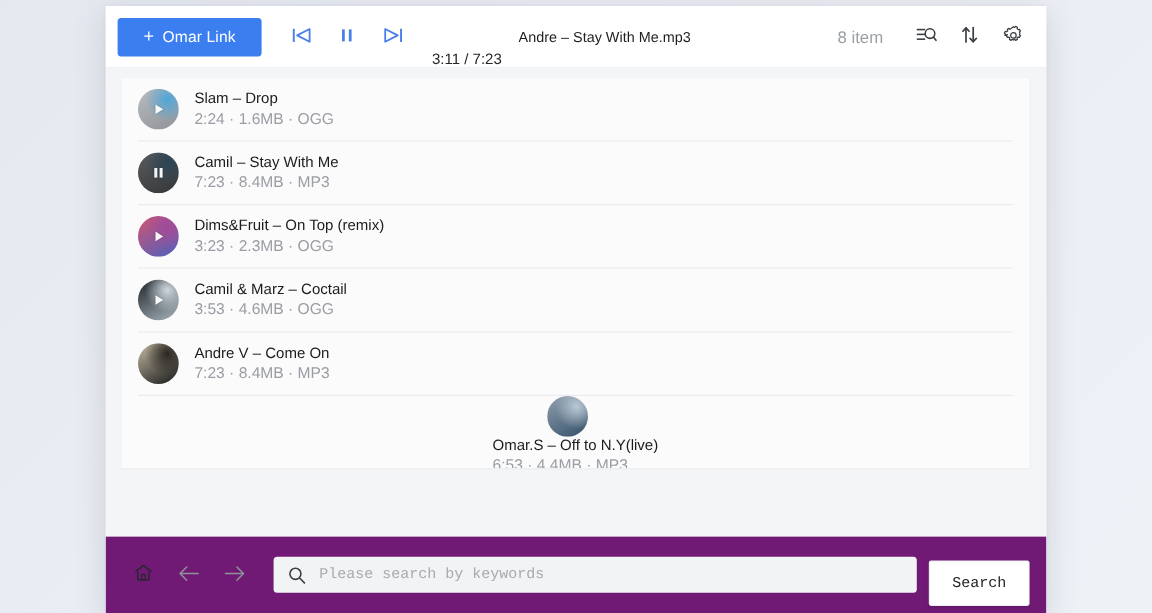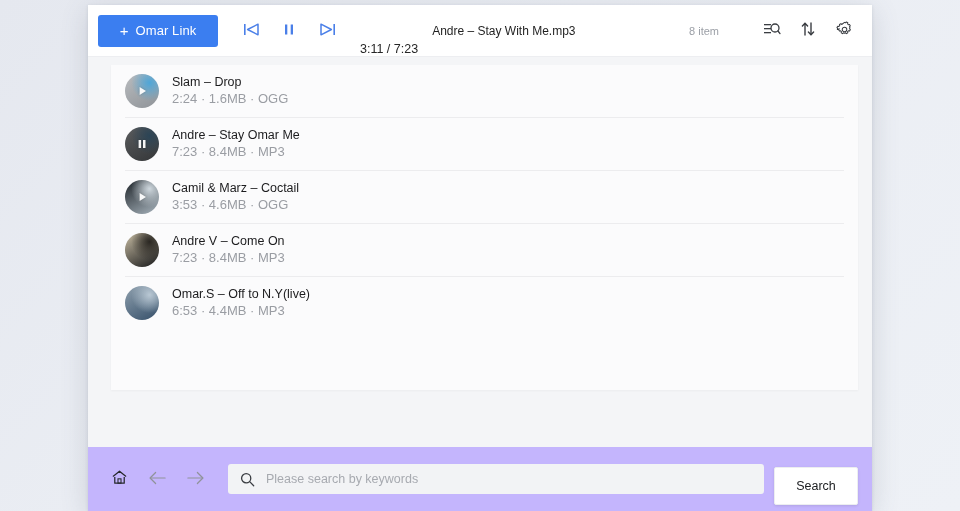--- a/index.html
+++ b/index.html
@@ -44,68 +44,69 @@
     background:none;border:0;padding:0;cursor:pointer;color:#4a7fe8;
   }
   .time{
     margin-left:22px;font-size:12.5px;color:#262626;white-space:nowrap;margin-top:36px;
   }
   .nowplaying{
     margin-left:14px;font-size:12px;color:#1f1f1f;white-space:nowrap;
     overflow:hidden;text-overflow:ellipsis;max-width:300px;
   }
   .spacer{flex:1;}
-  .count{font-size:11px;color:#9b9fa6;margin-right:29px;white-space:nowrap;}
+  .count{font-size:14px;color:#9b9fa6;margin-right:12px;white-space:nowrap;}
   .ibtn{
     width:24px;height:24px;display:flex;align-items:center;justify-content:center;
     background:none;border:0;padding:0;cursor:pointer;color:#3a3d42;margin-left:12px;
   }
   
   .body{
     flex:1;position:relative;
     background:#f4f5f7;
-    padding:8px 14px 0 23px;
+    padding:8px 14px 0 13px;
     box-sizing:border-box;
     overflow:hidden;
   }
   .list-card{
     background:#fbfbfc;
     height:325px;
     box-shadow:0 1px 2px rgba(0,0,0,.04);
     box-sizing:border-box;
     padding:0 14px;
     overflow:hidden;
   }
   .row{
     display:flex;align-items:center;
     height:52px;
     border-bottom:1px solid #ececee;
     cursor:pointer;
   }
-  .row:last-child{border-bottom:0;}
+  .row:last-child{border-bottom:0;flex-direction:column;}
   .thumb{
     width:34px;height:34px;border-radius:50%;
     flex:0 0 34px;margin-right:13px;
     position:relative;overflow:hidden;
     background:#9aa0a6;
   }
   .thumb .ov{
     position:absolute;inset:0;display:flex;align-items:center;justify-content:center;
   }
   .thumb .ov svg{filter:drop-shadow(0 0 1px rgba(0,0,0,.25));}
   .meta{display:flex;flex-direction:column;gap:3px;min-width:0;}
   .title{font-size:12.5px;color:#1c1c1e;line-height:1.15;white-space:nowrap;}
   .sub{font-size:13px;color:#9a9da3;line-height:1.15;white-space:nowrap;}
   
   .footer{
     flex:0 0 64px;height:64px;
-    background:#c4b5fd;
+    background:#701a75;
     display:flex;align-items:center;
     padding:0 14px 0 16px;box-sizing:border-box;
     gap:0;
+    font-family:Liberation Mono, monospace;
   }
   .navbtn{
     width:30px;height:30px;display:flex;align-items:center;justify-content:center;
     background:none;border:0;padding:0;cursor:pointer;
   }
   .navbtn.home{color:#26282c;}
   .navbtn.arrow{color:#90939a;margin-left:8px;}
   .search-field{
     flex:1;height:30px;margin-left:18px;margin-right:10px;
     background:#f2f3f5;border-radius:3px;
@@ -224,22 +225,35 @@
           <div class="row">
             <div class="thumb" style="background: radial-gradient(circle at 72% 26%, rgb(43, 68, 86) 0%, rgba(0, 0, 0, 0) 52%), linear-gradient(150deg, rgb(90, 92, 94) 0%, rgb(52, 54, 56) 100%);">
               <div class="ov">
                 <svg width="14" height="14" viewBox="0 0 14 14">
                   <rect x="3.6" y="3" width="2.5" height="8" fill="#ffffff" fill-opacity=".95"></rect>
                   <rect x="8" y="3" width="2.5" height="8" fill="#ffffff" fill-opacity=".95"></rect>
                 </svg>
               </div>
             </div>
             <div class="meta">
-              <div class="title">Andre – Stay Omar Me</div>
+              <div class="title">Camil – Stay With Me</div>
               <div class="sub">7:23 · 8.4MB · MP3</div>
+            </div>
+          </div>
+          <div class="row">
+            <div class="thumb" style="background: radial-gradient(circle at 72% 26%, rgb(161, 74, 154) 0%, rgba(0, 0, 0, 0) 52%), linear-gradient(150deg, rgb(212, 84, 111) 0%, rgb(77, 95, 192) 100%);">
+              <div class="ov">
+                <svg width="14" height="14" viewBox="0 0 14 14">
+                  <path d="M4.6 3 L11 7 L4.6 11 Z" fill="#ffffff" fill-opacity=".95"></path>
+                </svg>
+              </div>
+            </div>
+            <div class="meta">
+              <div class="title">Dims&amp;Fruit – On Top (remix)</div>
+              <div class="sub">3:23 · 2.3MB · OGG</div>
             </div>
           </div>
           <div class="row">
             <div class="thumb" style="background: radial-gradient(circle at 72% 26%, rgb(207, 216, 222) 0%, rgba(0, 0, 0, 0) 52%), linear-gradient(150deg, rgb(29, 35, 40) 0%, rgb(168, 180, 189) 100%);">
               <div class="ov">
                 <svg width="14" height="14" viewBox="0 0 14 14">
                   <path d="M4.6 3 L11 7 L4.6 11 Z" fill="#ffffff" fill-opacity=".95"></path>
                 </svg>
               </div>
             </div>

